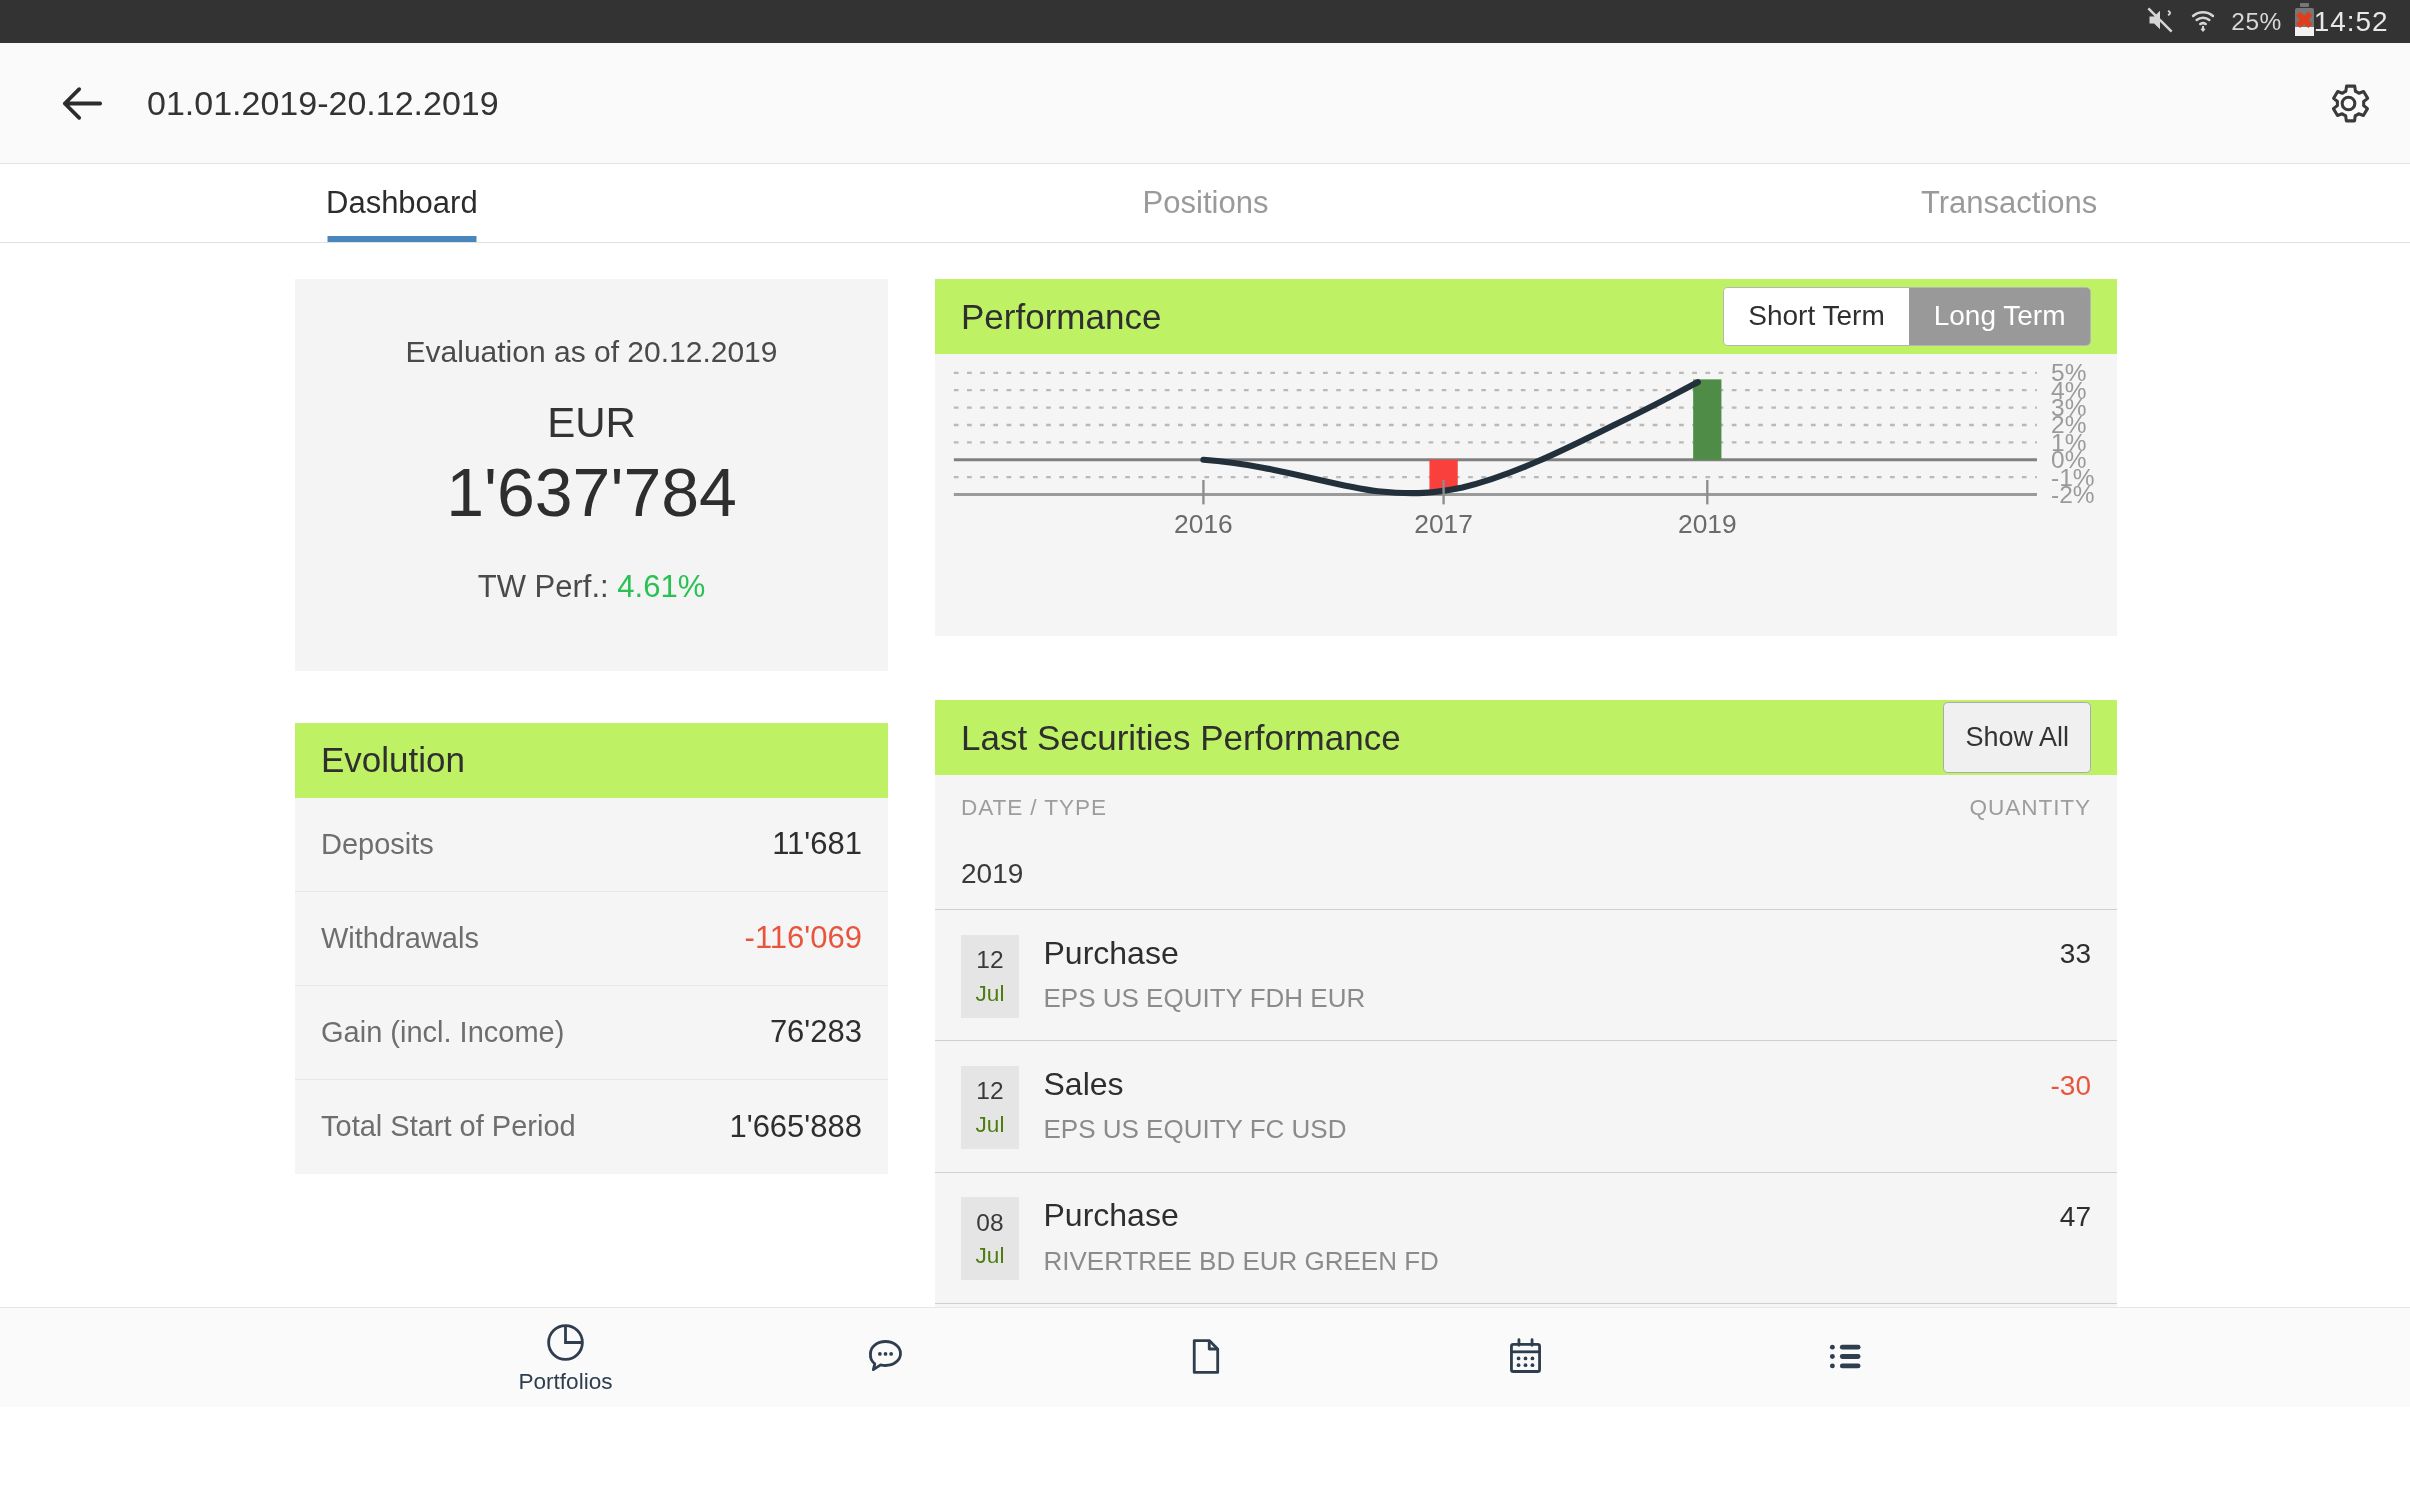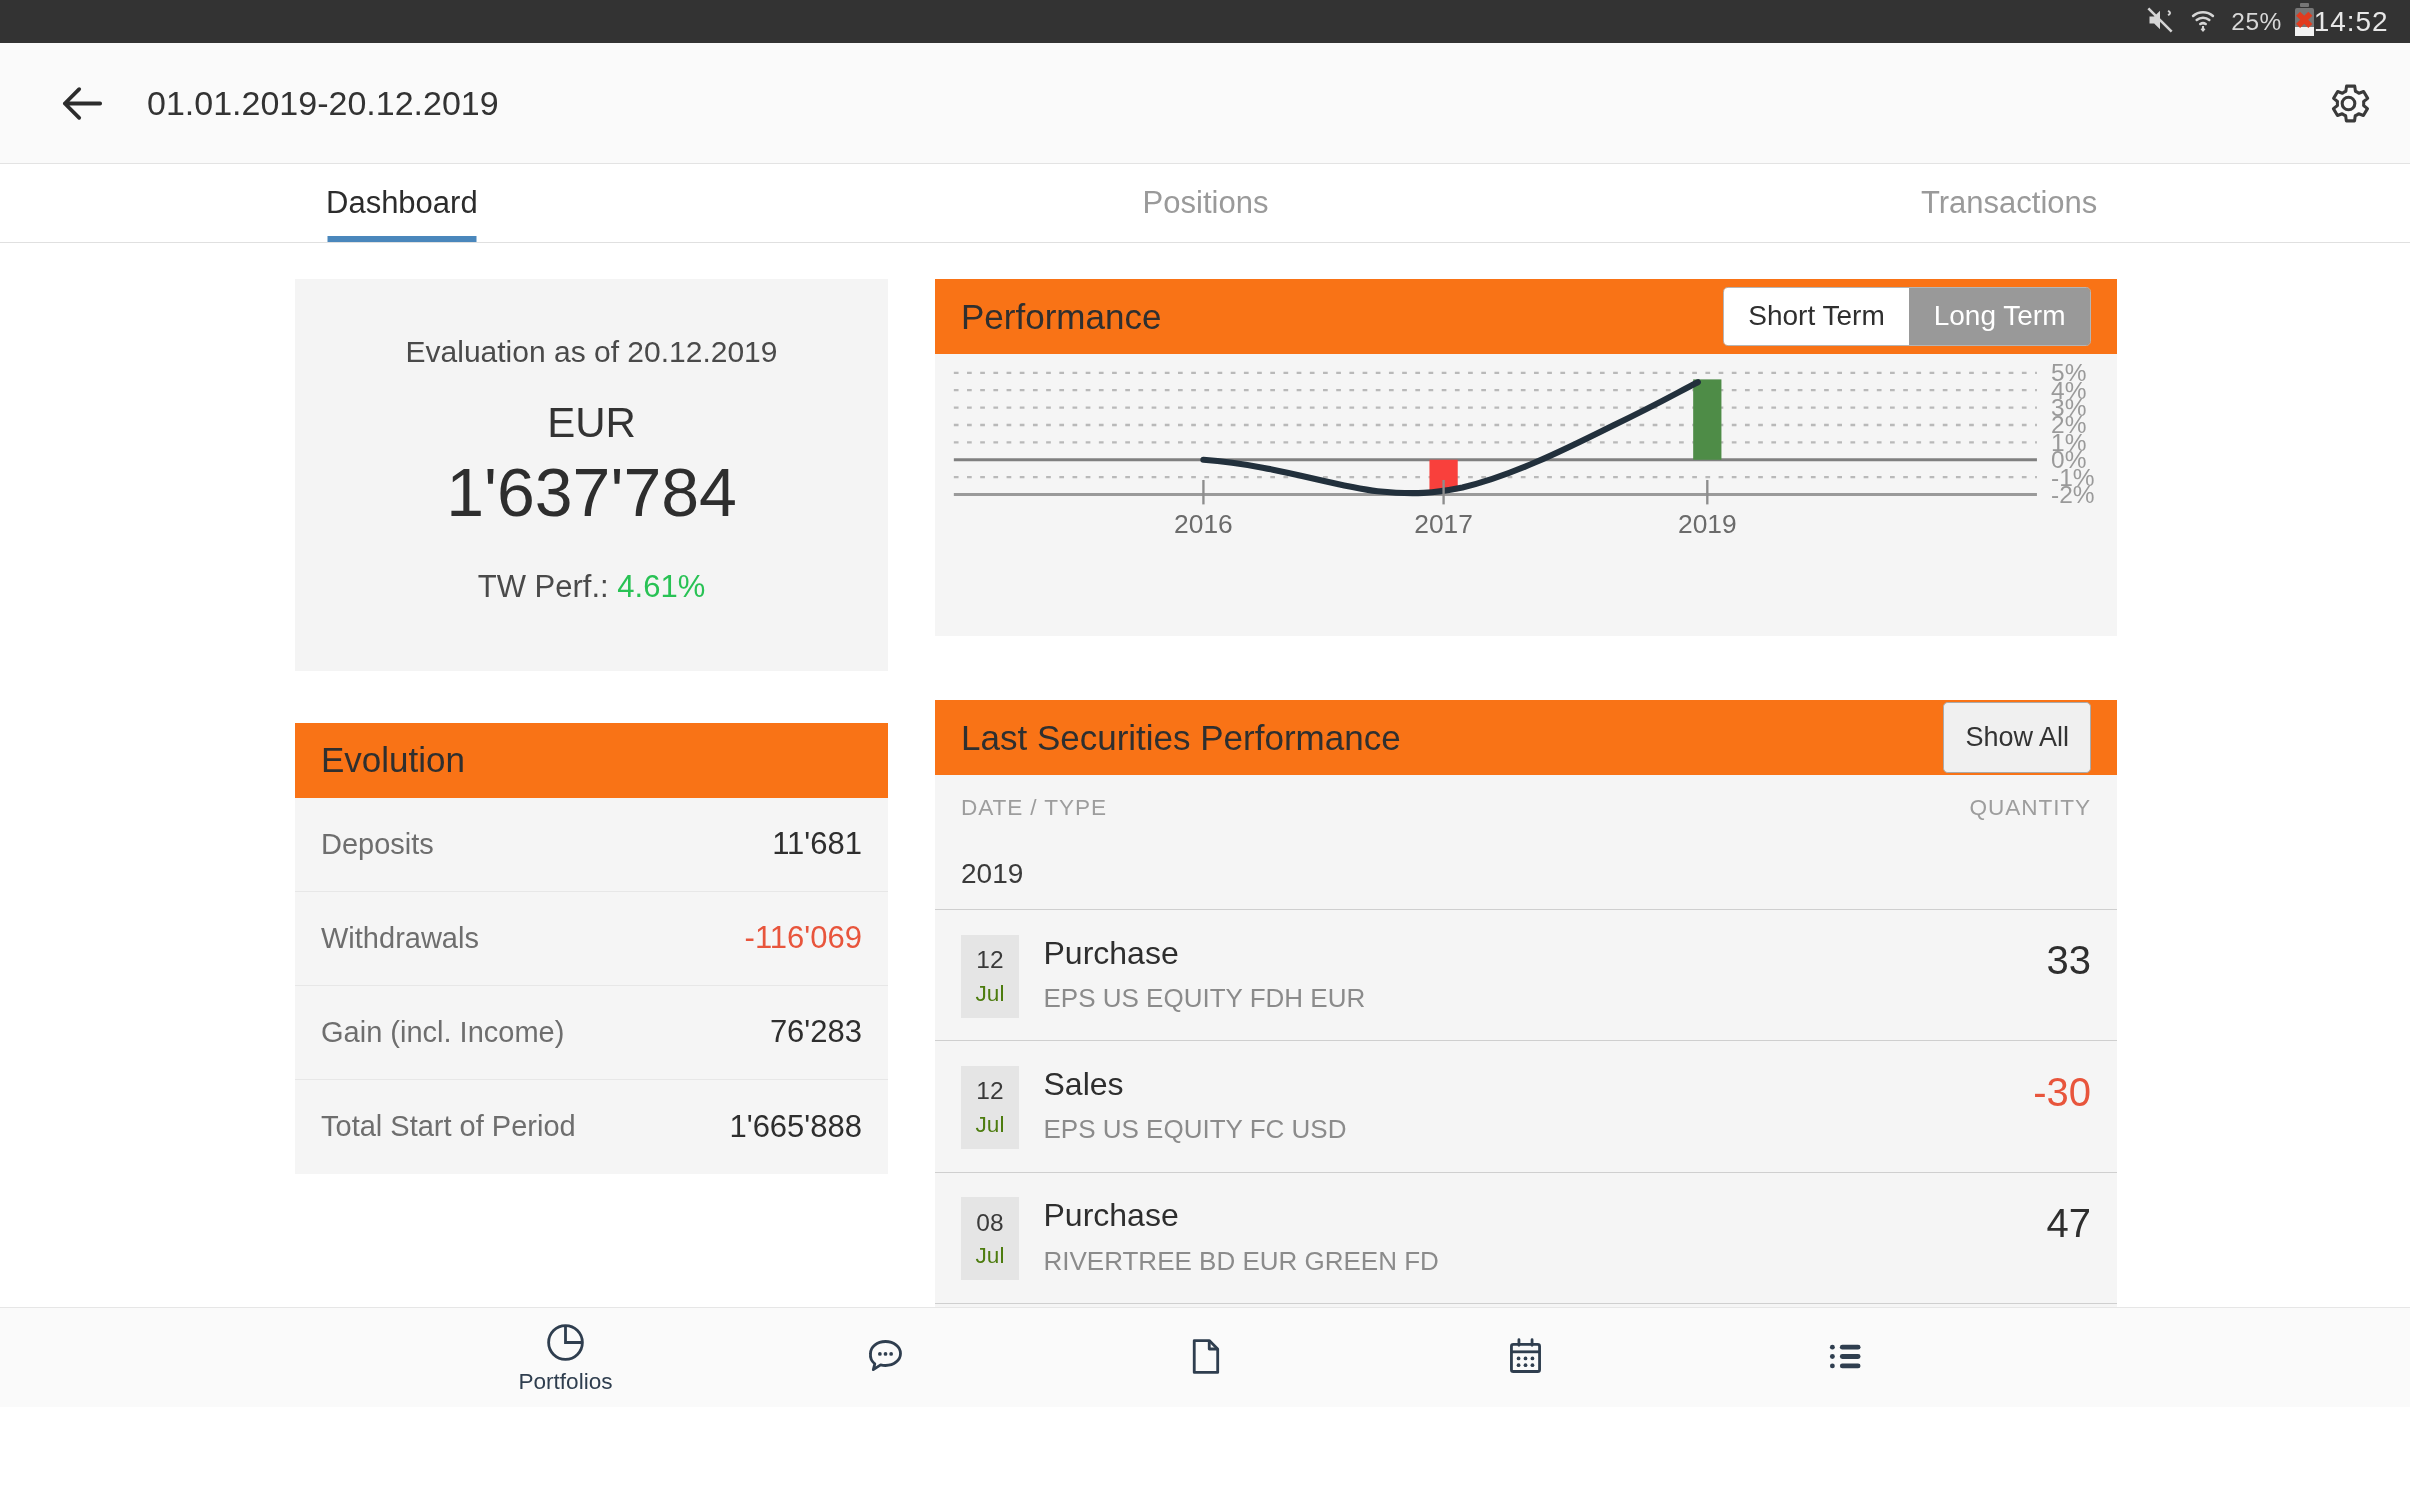--- a/index.html
+++ b/index.html
@@ -91,21 +91,21 @@
   .eval-ccy  { font-size: 42px; color: #333; margin-bottom: 5.6px; }
   .eval-amount {
     font-size: 68px; color: #2e2e2e; letter-spacing: 0px; margin-bottom: 38px;
   }
   .eval-perf { font-size: 31px; color: #4a4a4a; }
   .eval-perf .val { color: #28c254; }
 
   
   .card { background: #f5f5f5; }
   .card-head {
-    background: #f97316; height: 75px;
+    background: #bef264; height: 75px;
     display: flex; align-items: center;
     padding: 0 26px 0 26px;
   }
   .card-title { font-size: 35px; color: #2f2f2f; font-weight: 400; }
   .card-head-spacer { flex: 1 1 auto; }
 
   
   .evo-card { margin-top: 52px; }
   .evo-row {
     display: flex; align-items: center; justify-content: space-between;
@@ -158,21 +158,21 @@
   .tx-datebox {
     background: #e5e5e5; width: 58px; min-height: 73px;
     display: flex; flex-direction: column; align-items: center;
     justify-content: center; padding: 7.5px 0; flex: 0 0 58px;
   }
   .tx-day { font-size: 24.5px; color: #3a3a3a; line-height: 1.45; }
   .tx-mon { font-size: 22.6px; color: #4d7c0f; line-height: 1.45; }
   .tx-main { flex: 1 1 auto; }
   .tx-type { font-size: 32px; color: #2e2e2e; margin-bottom: 11.3px; }
   .tx-desc { font-size: 26px; color: #8b8b8b; }
-  .tx-qty { font-size: 40px; color: #2e2e2e; padding-top: 3.8px; white-space: nowrap; }
+  .tx-qty { font-size: 28px; color: #2e2e2e; padding-top: 3.8px; white-space: nowrap; }
   .tx-qty.neg { color: #e8553c; }
 
   
   .bottomnav {
     position: absolute; bottom: 0; left: 0; right: 0;
     height: 100px; background: #fafafa;
     border-top: 0.9px solid #e6e6e6;
     display: flex; align-items: center; justify-content: center; gap: 188px;
   }
   .nav-item {

